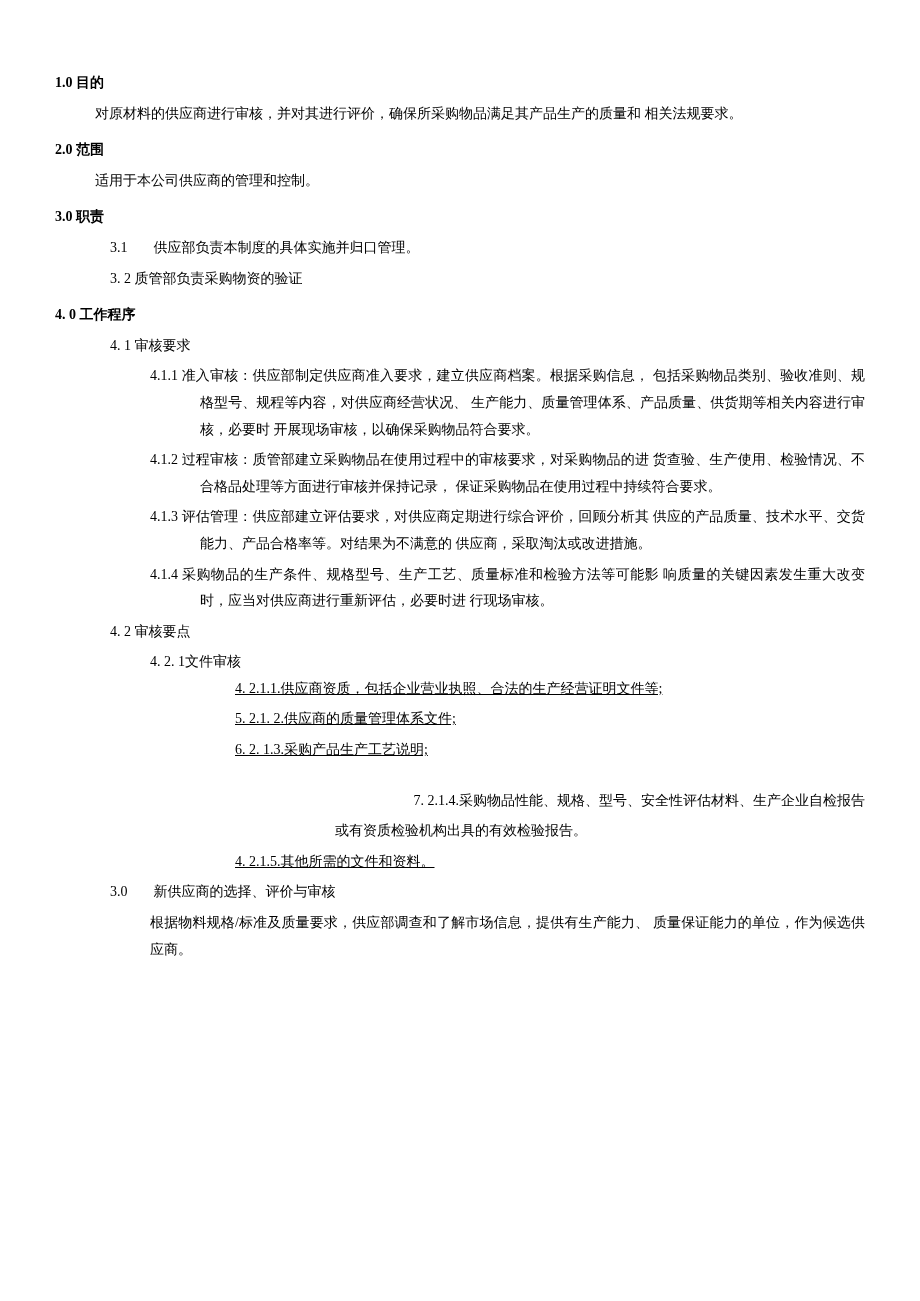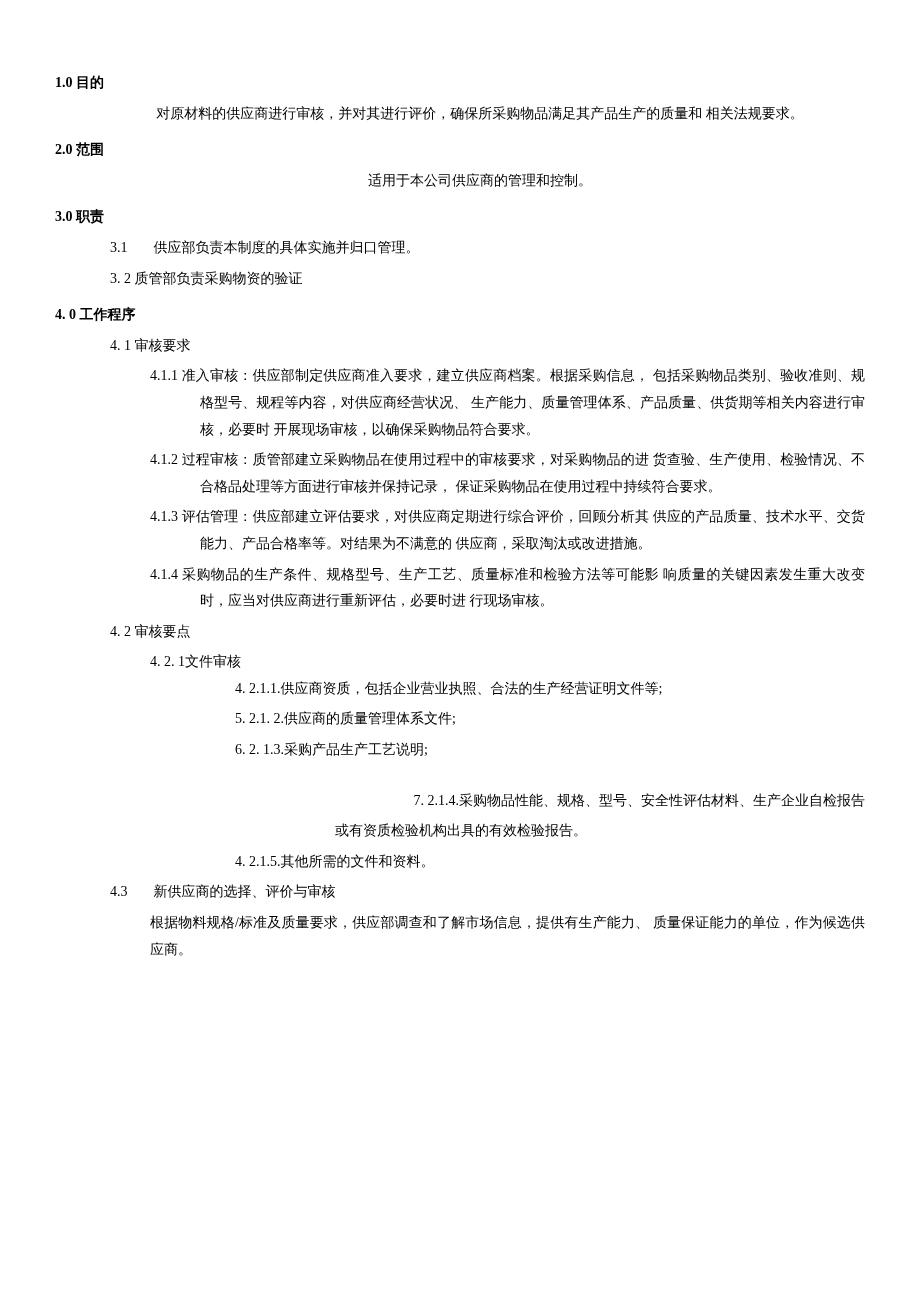--- a/index.html
+++ b/index.html
@@ -13,41 +13,41 @@
       width: 810px;
     }
     .h1 {
       font-weight: bold;
       margin-top: 10px;
       margin-bottom: 4px;
     }
     .body-text {
       padding-left: 40px;
       margin-bottom: 4px;
-      text-align: center;
     }
     .l2 {
       padding-left: 55px;
       margin-bottom: 4px;
     }
     .l2 .num {
       display: inline-block;
       min-width: 40px;
       font-family: Liberation Serif, serif;
     }
     .l3 {
       padding-left: 95px;
       text-indent: -50px;
       margin-left: 50px;
       margin-bottom: 4px;
       text-align: justify;
     }
     .l4 {
       padding-left: 180px;
       margin-bottom: 4px;
+      text-decoration: underline;
     }
     .l4b {
       padding-left: 200px;
       text-align: right;
       margin-bottom: 4px;
     }
     .l4b-cont {
       padding-left: 280px;
       margin-bottom: 4px;
     }
@@ -82,14 +82,14 @@
 <div class="l2"><span>4.</span> <span>2 审核要点</span></div>
 <div style="padding-left:95px;">4. 2. 1文件审核</div>
 <div class="l4">4. 2.1.1.供应商资质，包括企业营业执照、合法的生产经营证明文件等;</div>
 <div class="l4">5. 2.1. 2.供应商的质量管理体系文件;</div>
 <div class="l4">6. 2. 1.3.采购产品生产工艺说明;</div>
 <div class="gap"></div>
 <div class="l4b">7. 2.1.4.采购物品性能、规格、型号、安全性评估材料、生产企业自检报告</div>
 <div class="l4b-cont">或有资质检验机构出具的有效检验报告。</div>
 <div class="l4">4. 2.1.5.其他所需的文件和资料。</div>
 
-<div class="l2"><span class="num">4.3</span> <span>新供应商的选择、评价与审核</span></div>
+<div class="l2"><span class="num">3.0</span> <span>新供应商的选择、评价与审核</span></div>
 <div class="indent-block">根据物料规格/标准及质量要求，供应部调查和了解市场信息，提供有生产能力、 质量保证能力的单位，作为候选供应商。</div>
 
 </body></html>

